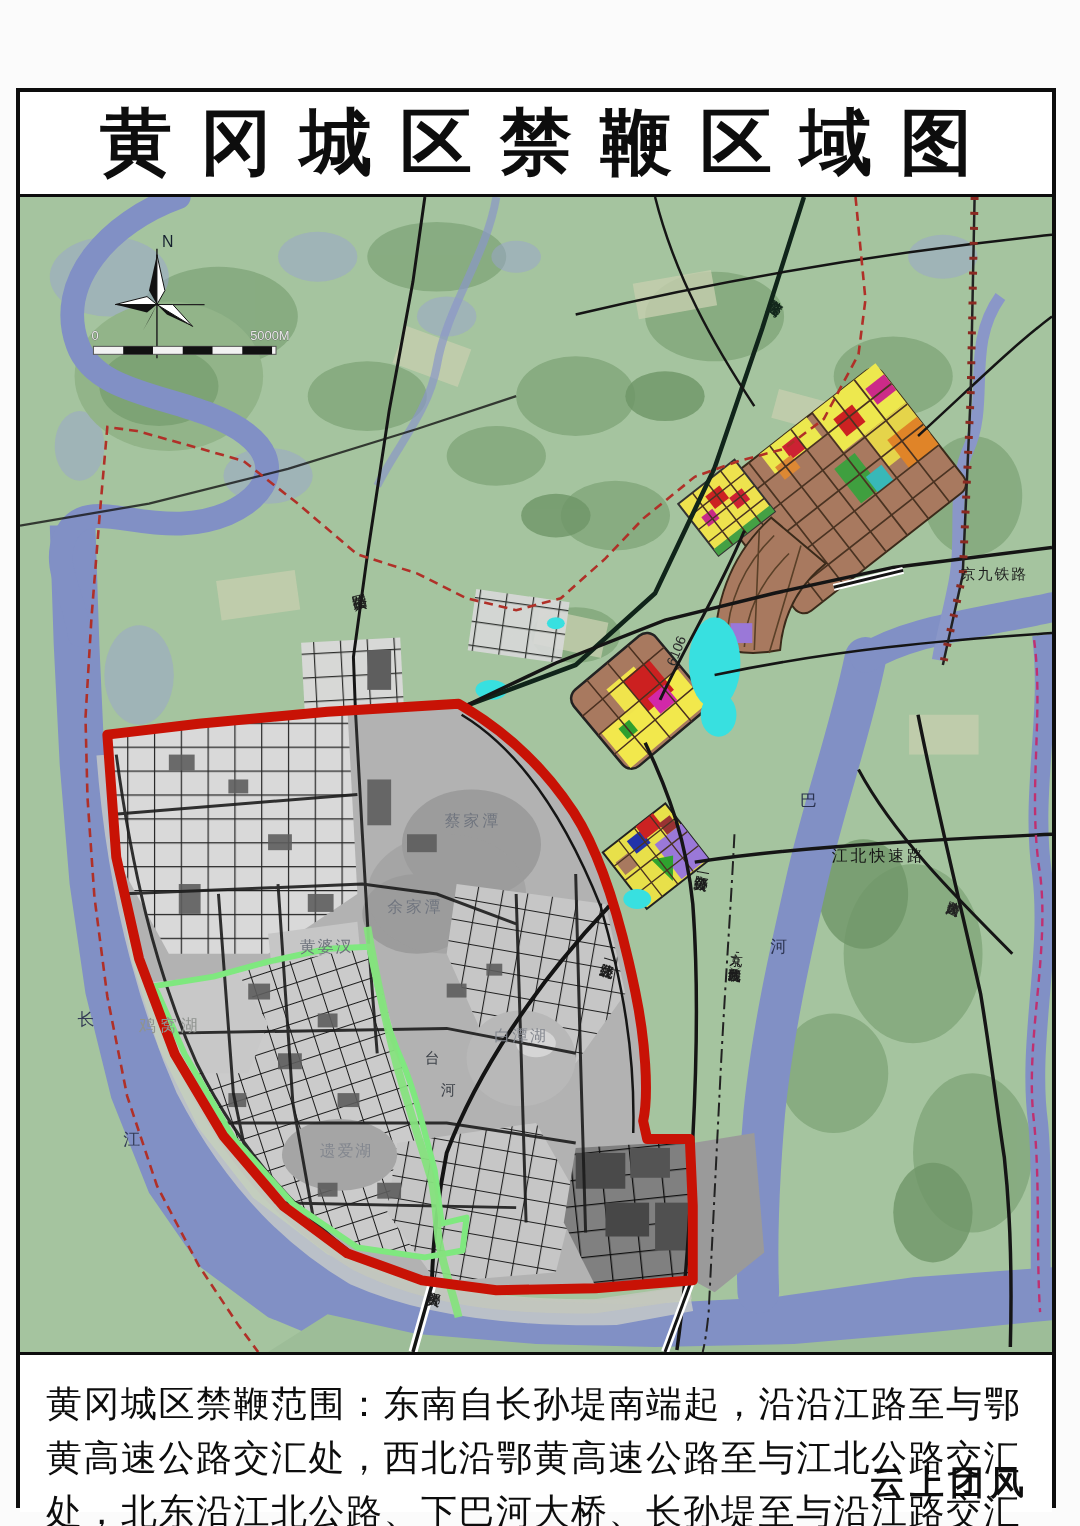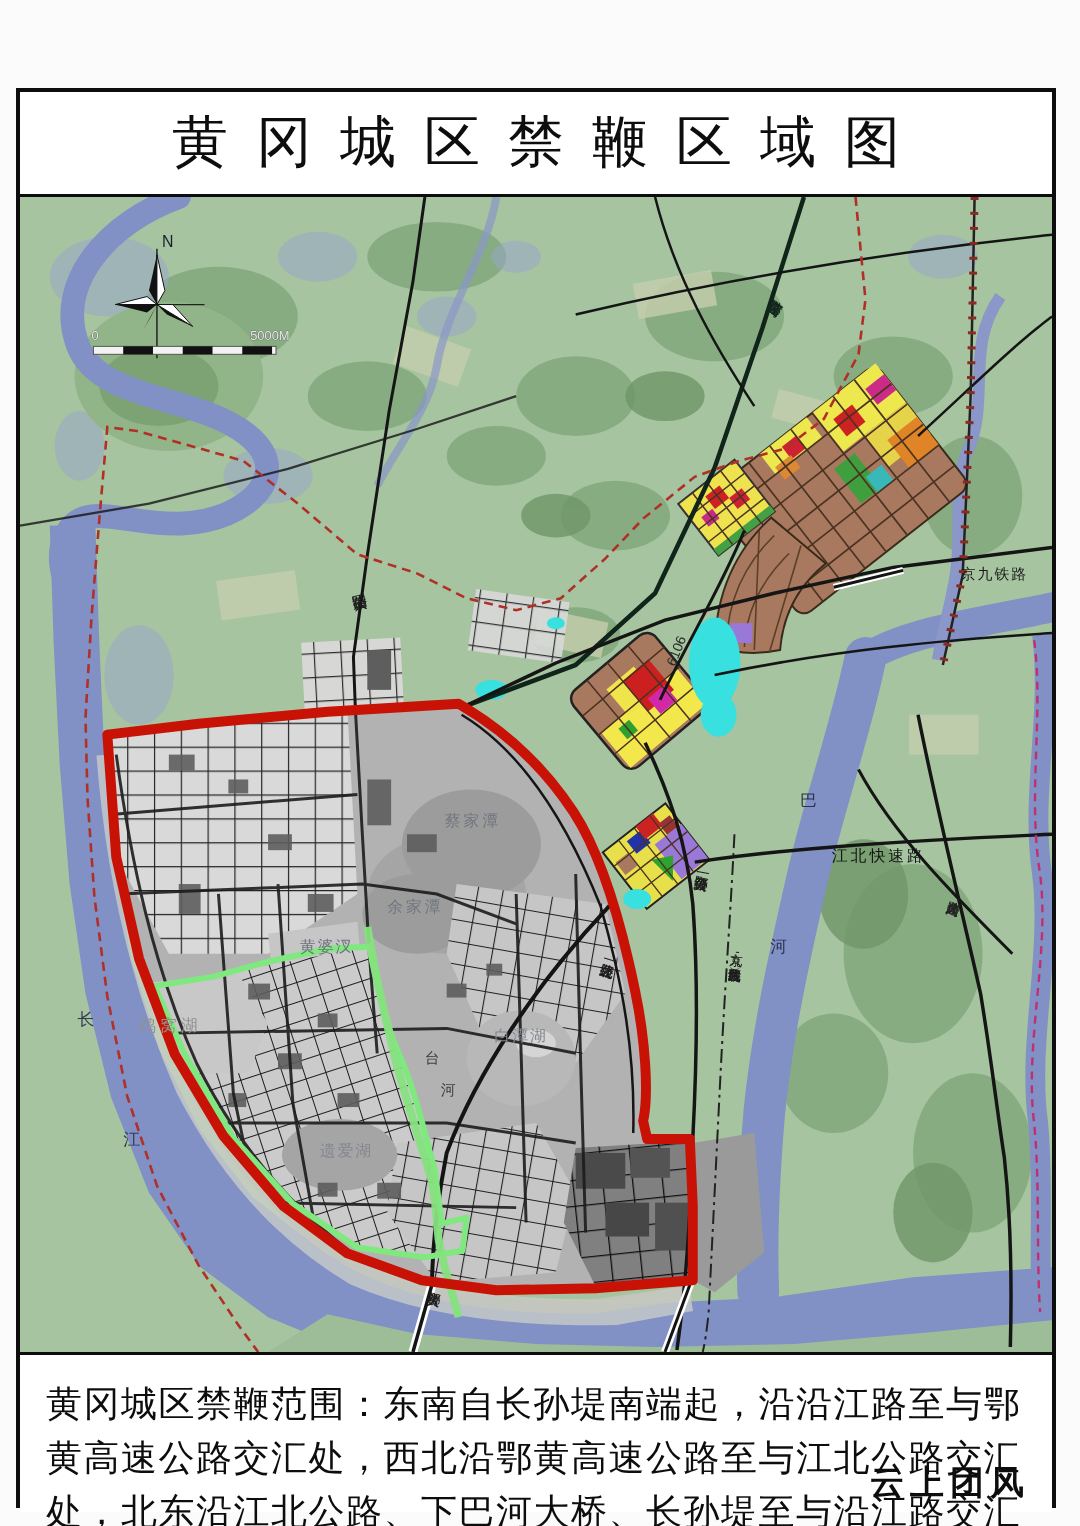--- a/index.html
+++ b/index.html
@@ -12,21 +12,21 @@
   .frame{
     position:absolute;left:16px;top:88px;width:1040px;height:1420px;
     border:4px solid #0d0d0d;background:#ffffff;box-sizing:border-box;
   }
   .title-band{
     height:102px;display:flex;align-items:center;justify-content:center;
     border-bottom:3px solid #0d0d0d;background:#fff;
   }
   .title-band h1{
     margin:0;font-family:"Liberation Serif","DejaVu Serif",serif;
-    font-size:56px;font-weight:normal;color:#0d0d0d;letter-spacing:28px;
+    font-size:72px;font-weight:bold;color:#0d0d0d;letter-spacing:28px;
     text-indent:28px;white-space:nowrap;
   }
   .map-wrap{height:1155px;border-bottom:3px solid #0d0d0d;position:relative;background:#a5c49f;}
   .map-wrap svg{display:block;width:1032px;height:1155px;}
   svg text{font-family:"Liberation Sans","DejaVu Sans",sans-serif;}
   .footer-band{
     height:157px;position:relative;background:#fff;
     padding:22px 26px 0 26px;box-sizing:border-box;
   }
   .desc{

